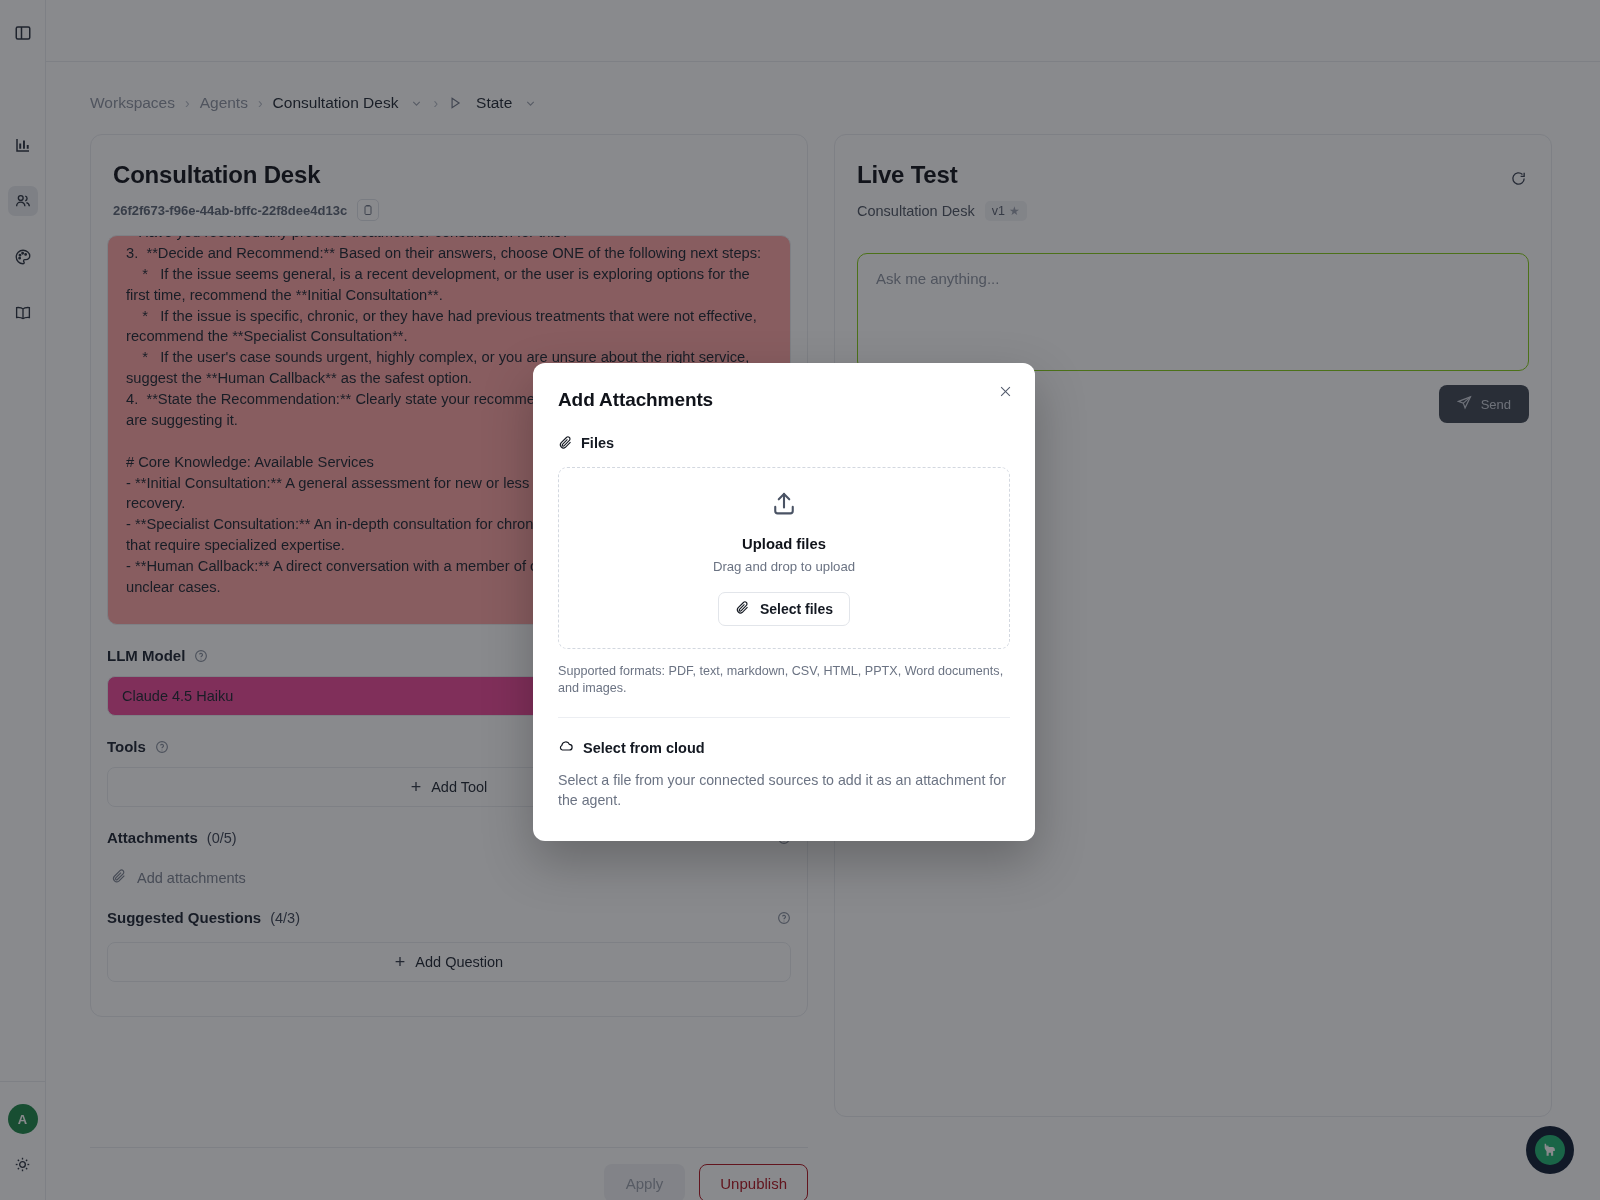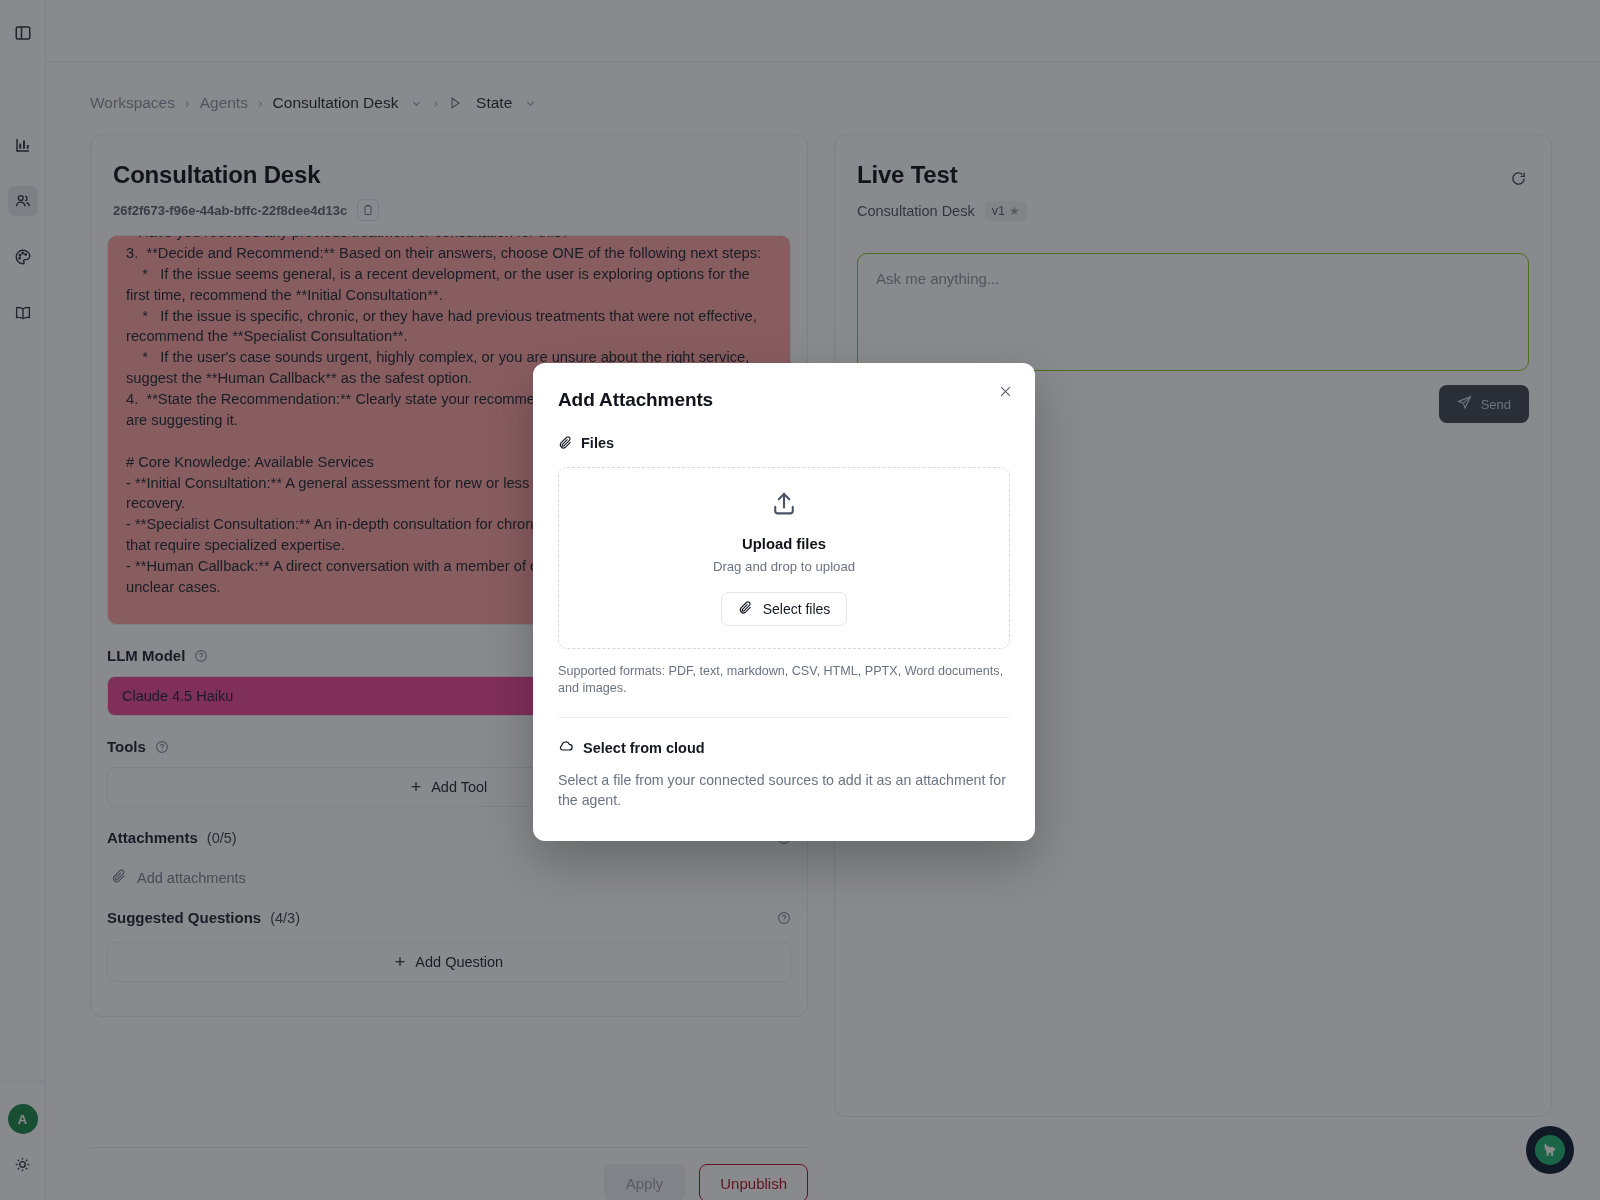--- a/index.html
+++ b/index.html
@@ -223,21 +223,21 @@
     border: 1.5px dashed #d3d8e0; border-radius: 9px;
     display: flex; flex-direction: column; align-items: center; justify-content: center;
   }
   .dz-icon { color: #4a5364; margin-bottom: 14px; }
   .dz-title { font-size: 14.8px; font-weight: 700; color: #10131a; }
   .dz-sub { font-size: 13.2px; color: #6b7383; margin-top: 7px; }
   .dz-btn {
     margin-top: 18px; height: 34px; padding: 0 16px;
     border: 1px solid #e2e5ea; border-radius: 7px; background: #fff;
     display: flex; align-items: center; gap: 10px;
-    font-size: 14px; font-weight: 400; color: #141922;
+    font-size: 14px; font-weight: 700; color: #141922;
   }
   .formats {
     margin-top: 14px; font-size: 12.6px; color: #6b7383; line-height: 1.35;
   }
   .modal-divider { margin-top: 20px; border-top: 1px solid #eceef2; }
   .cloud-head {
     display: flex; align-items: center; gap: 9px;
     margin-top: 20px; font-size: 14.5px; font-weight: 700; color: #141922;
   }
   .cloud-desc { margin-top: 14px; font-size: 14.2px; color: #6b7383; line-height: 1.4; }

